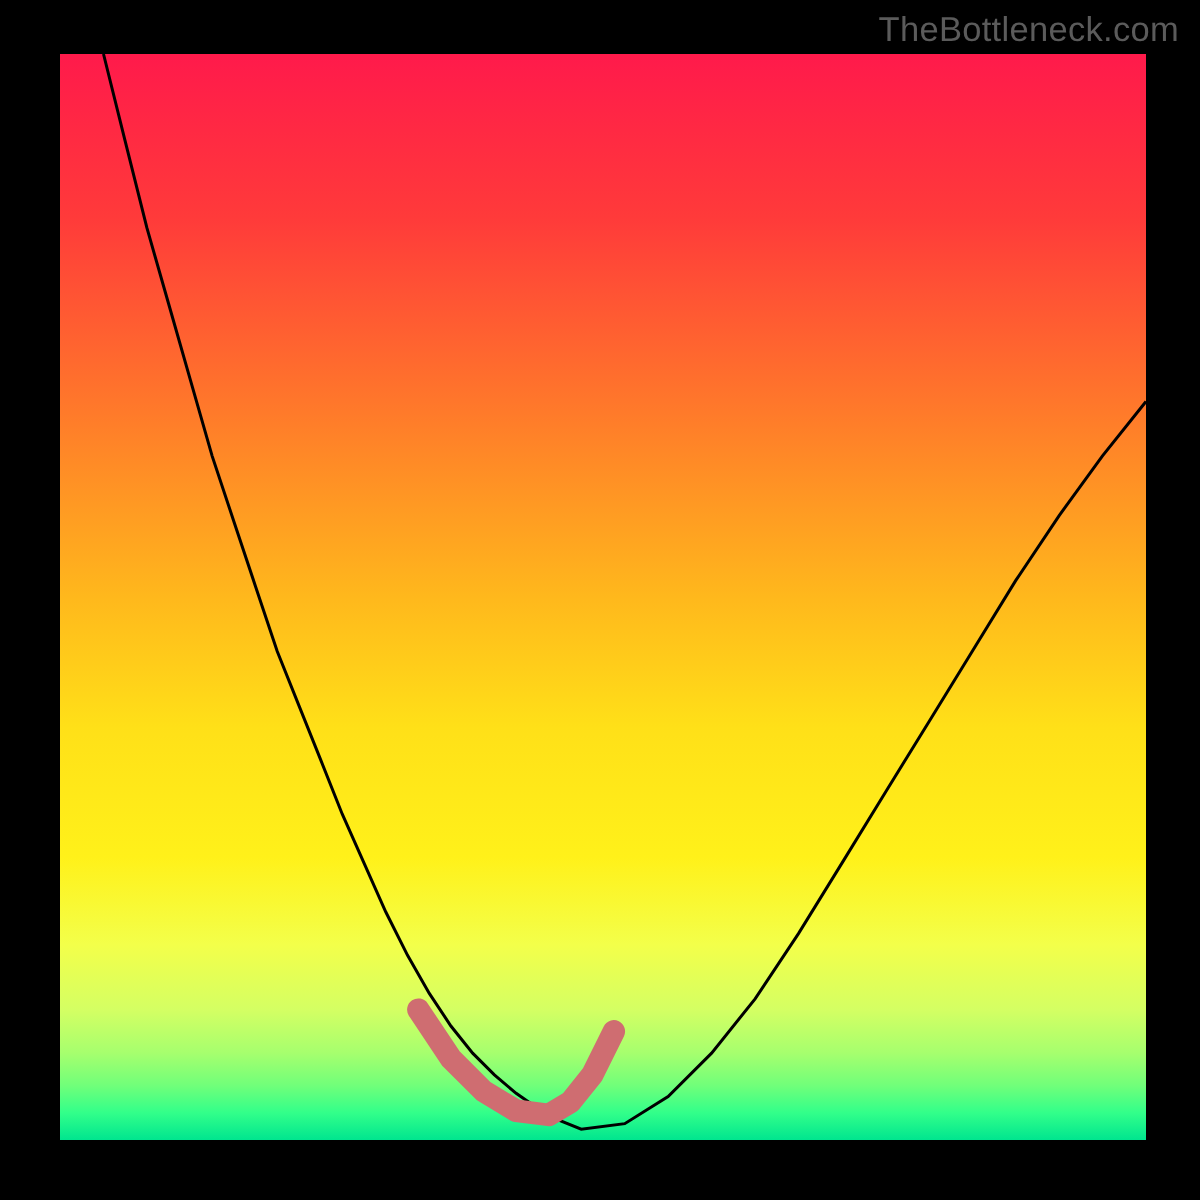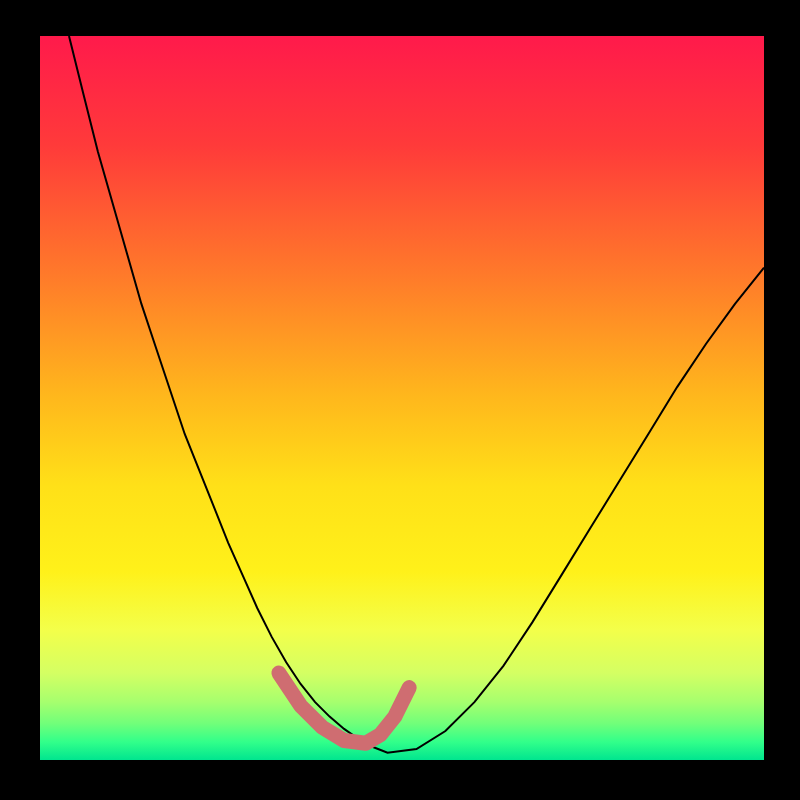--- a/index.html
+++ b/index.html
@@ -30,20 +30,21 @@
   svg {
     position: absolute;
     top: 0;
     left: 0;
   }
 </style>
 </head>
 <body>
 
 <div class="frame">
+  <div class="watermark">TheBottleneck.com</div>
 
   <svg id="chart-svg" width="800" height="800" viewBox="0 0 800 800">
     <defs>
       <linearGradient id="bg-grad" x1="0" y1="0" x2="0" y2="1">
           <stop offset="0%" stop-color="#ff1a4b"></stop>
           <stop offset="15%" stop-color="#ff3a3a"></stop>
           <stop offset="33%" stop-color="#ff7a2a"></stop>
           <stop offset="50%" stop-color="#ffb81c"></stop>
           <stop offset="62%" stop-color="#ffe018"></stop>
           <stop offset="74%" stop-color="#fff11a"></stop>

